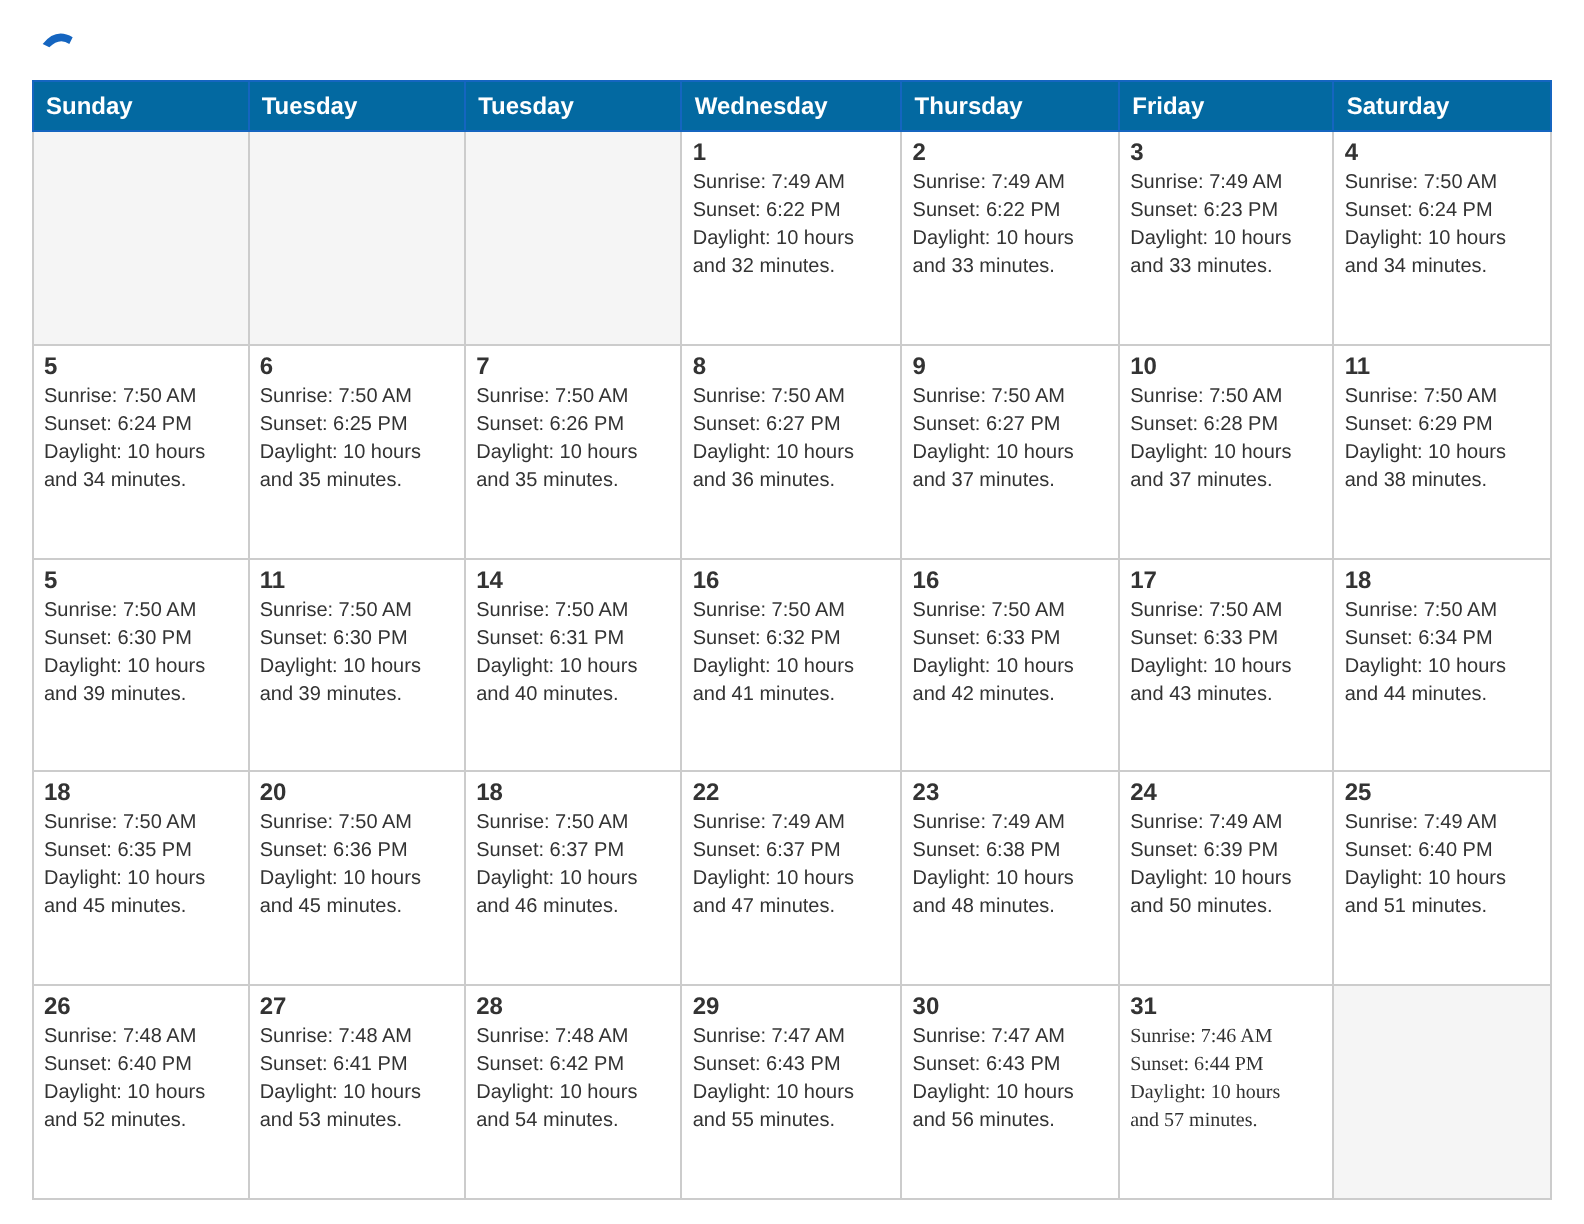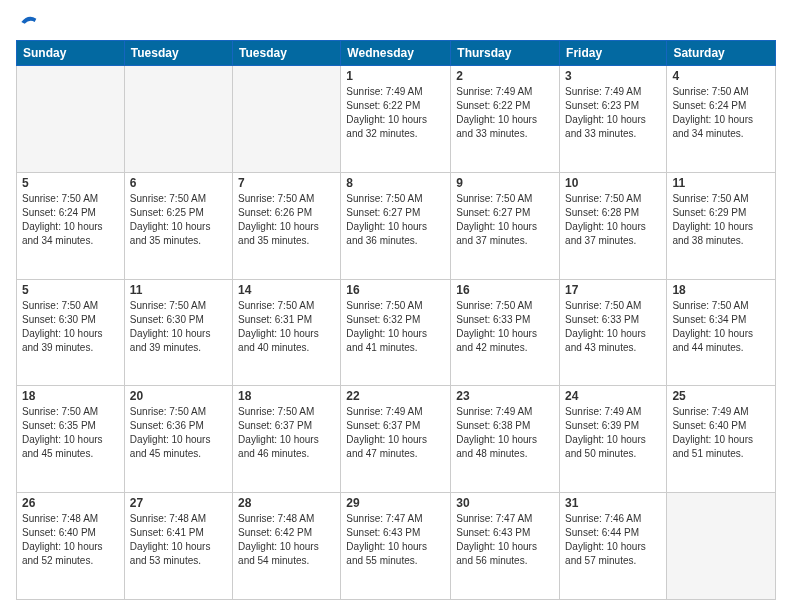--- a/index.html
+++ b/index.html
@@ -350,21 +350,21 @@
           </td>
           <td>
             <span class="day-num">30</span>
             <div class="day-info" style="white-space: pre-line;">Sunrise: 7:47 AM
 Sunset: 6:43 PM
 Daylight: 10 hours
 and 56 minutes.</div>
           </td>
           <td>
             <span class="day-num">31</span>
-            <div class="day-info" style="white-space: pre-line;">Sunrise: 7:46 AM
+            <div class="day-info" style="white-space: pre-line; font-family: Liberation Serif, serif;">Sunrise: 7:46 AM
 Sunset: 6:44 PM
 Daylight: 10 hours
 and 57 minutes.</div>
           </td>
           <td class="empty"></td>
         </tr>
       </tbody>
   </table>
 </div>
 

